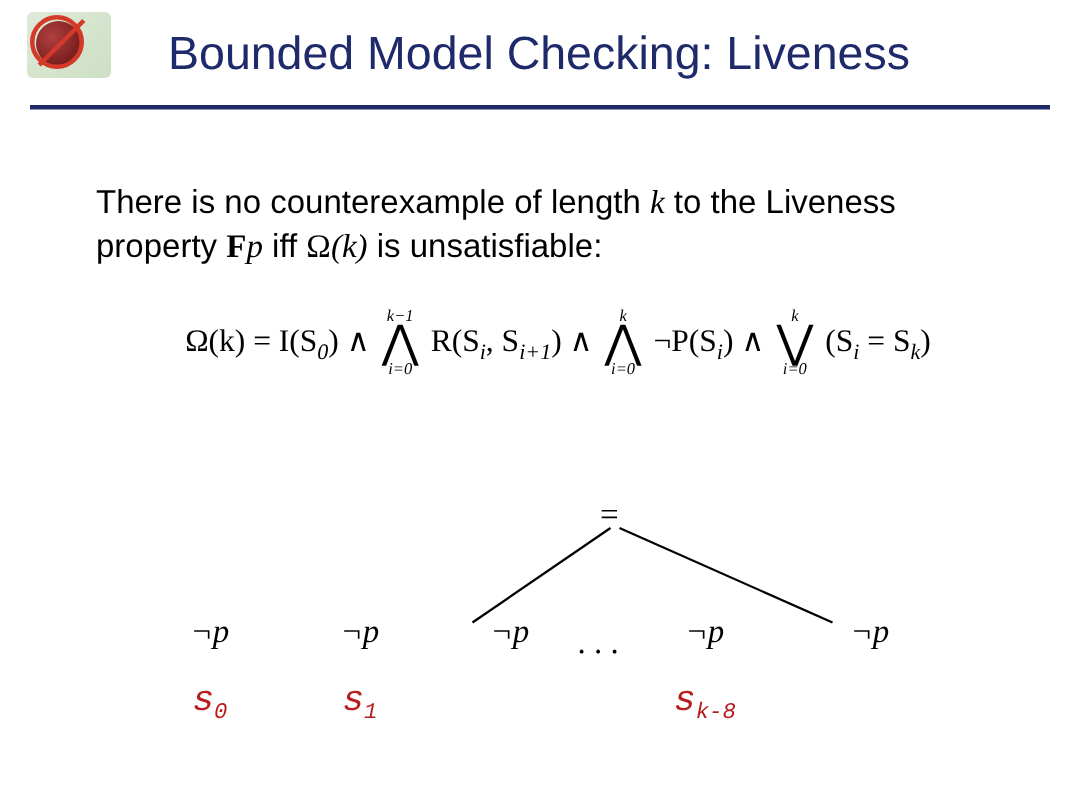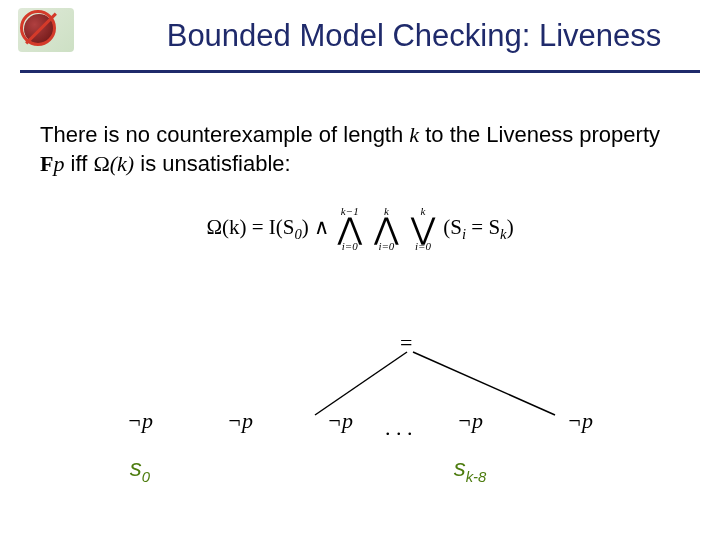--- a/index.html
+++ b/index.html
@@ -9,21 +9,20 @@
     height: 540px;
     background: #fff;
     font-family: Georgia, "Times New Roman", serif;
     color: #000;
     position: relative;
     overflow: hidden;
   }
   .header {
     position: relative;
     padding: 12px 4px 8px 20px;
-    text-align: center;
   }
   .logo {
     position: absolute;
     left: 18px;
     top: 8px;
     width: 56px;
     height: 44px;
     background: linear-gradient(135deg, #dfe9d8 0%, #cde0c4 100%);
     border-radius: 4px;
   }
@@ -56,21 +55,21 @@
     margin-left: 92px;
     padding-top: 6px;
     white-space: nowrap;
   }
   .rule {
     margin: 8px 20px 0 20px;
     border: none;
     border-top: 3px solid #1f2a6b;
   }
   .body {
-    padding: 48px 40px 0 40px;
+    padding: 48px 40px 0 64px;
   }
   .statement {
     font-family: Verdana, Arial, sans-serif;
     font-size: 22px;
     line-height: 1.3;
     color: #000;
   }
   .statement .var-k { font-style: italic; font-family: "Times New Roman", serif; }
   .statement .sym-Fp { font-family: "Times New Roman", serif; }
   .statement .sym-Fp .F { font-weight: bold; }
@@ -122,24 +121,24 @@
     text-align: center;
     width: 60px;
   }
   .node .notp {
     font-family: "Times New Roman", serif;
     font-style: italic;
     font-size: 22px;
     color: #000;
   }
   .node .state {
-    font-family: Liberation Sans, sans-serif;
+    font-family: Liberation Mono, monospace;
     font-style: italic;
     font-size: 24px;
-    color: #4d7c0f;
+    color: #b91c1c;
     margin-top: 20px;
   }
   .node .state sub { font-style: italic; font-size: 0.62em; }
   .dots {
     position: absolute;
     font-size: 22px;
     font-family: "Times New Roman", serif;
   }
   svg.lines {
     position: absolute;
@@ -166,25 +165,27 @@
   </div>
 
   <div class="formula">
     <span class="math">
       <span><span>Ω(k) = I(S</span><sub>0</sub><span>) ∧</span></span>
       <span class="bigand">
         <span class="top">k−1</span>
         <span class="sym">⋀</span>
         <span class="bot">i=0</span>
       </span>
+      <span><span>R(S</span><sub>i</sub><span>, S</span><sub>i+1</sub><span>) ∧</span></span>
       <span class="bigand">
         <span class="top">k</span>
         <span class="sym">⋀</span>
         <span class="bot">i=0</span>
       </span>
+      <span><span>¬P(S</span><sub>i</sub><span>) ∧</span></span>
       <span class="bigor">
         <span class="top">k</span>
         <span class="sym">⋁</span>
         <span class="bot">i=0</span>
       </span>
       <span><span>(S</span><sub>i</sub><span> = S</span><sub>k</sub><span>)</span></span>
     </span>
   </div>
 </div>
 
@@ -195,20 +196,21 @@
     <line x1="407" y1="22" x2="315" y2="85" stroke="#000" stroke-width="1.5"></line>
     <line x1="413" y1="22" x2="555" y2="85" stroke="#000" stroke-width="1.5"></line>
   </svg>
 
   <div class="node" style="left:110px; top:78px;">
     <div class="notp">¬p</div>
     <div class="state"><span>s</span><sub>0</sub></div>
   </div>
   <div class="node" style="left:210px; top:78px;">
     <div class="notp">¬p</div>
+    <div class="state"><span>s</span><sub>1</sub></div>
   </div>
   <div class="node" style="left:310px; top:78px;">
     <div class="notp">¬p</div>
   </div>
   <div class="dots" style="left:385px; top:85px;">. . .</div>
   <div class="node" style="left:440px; top:78px;">
     <div class="notp">¬p</div>
     <div class="state"><span>s</span><sub>k-8</sub></div>
   </div>
   <div class="node" style="left:550px; top:78px;">

